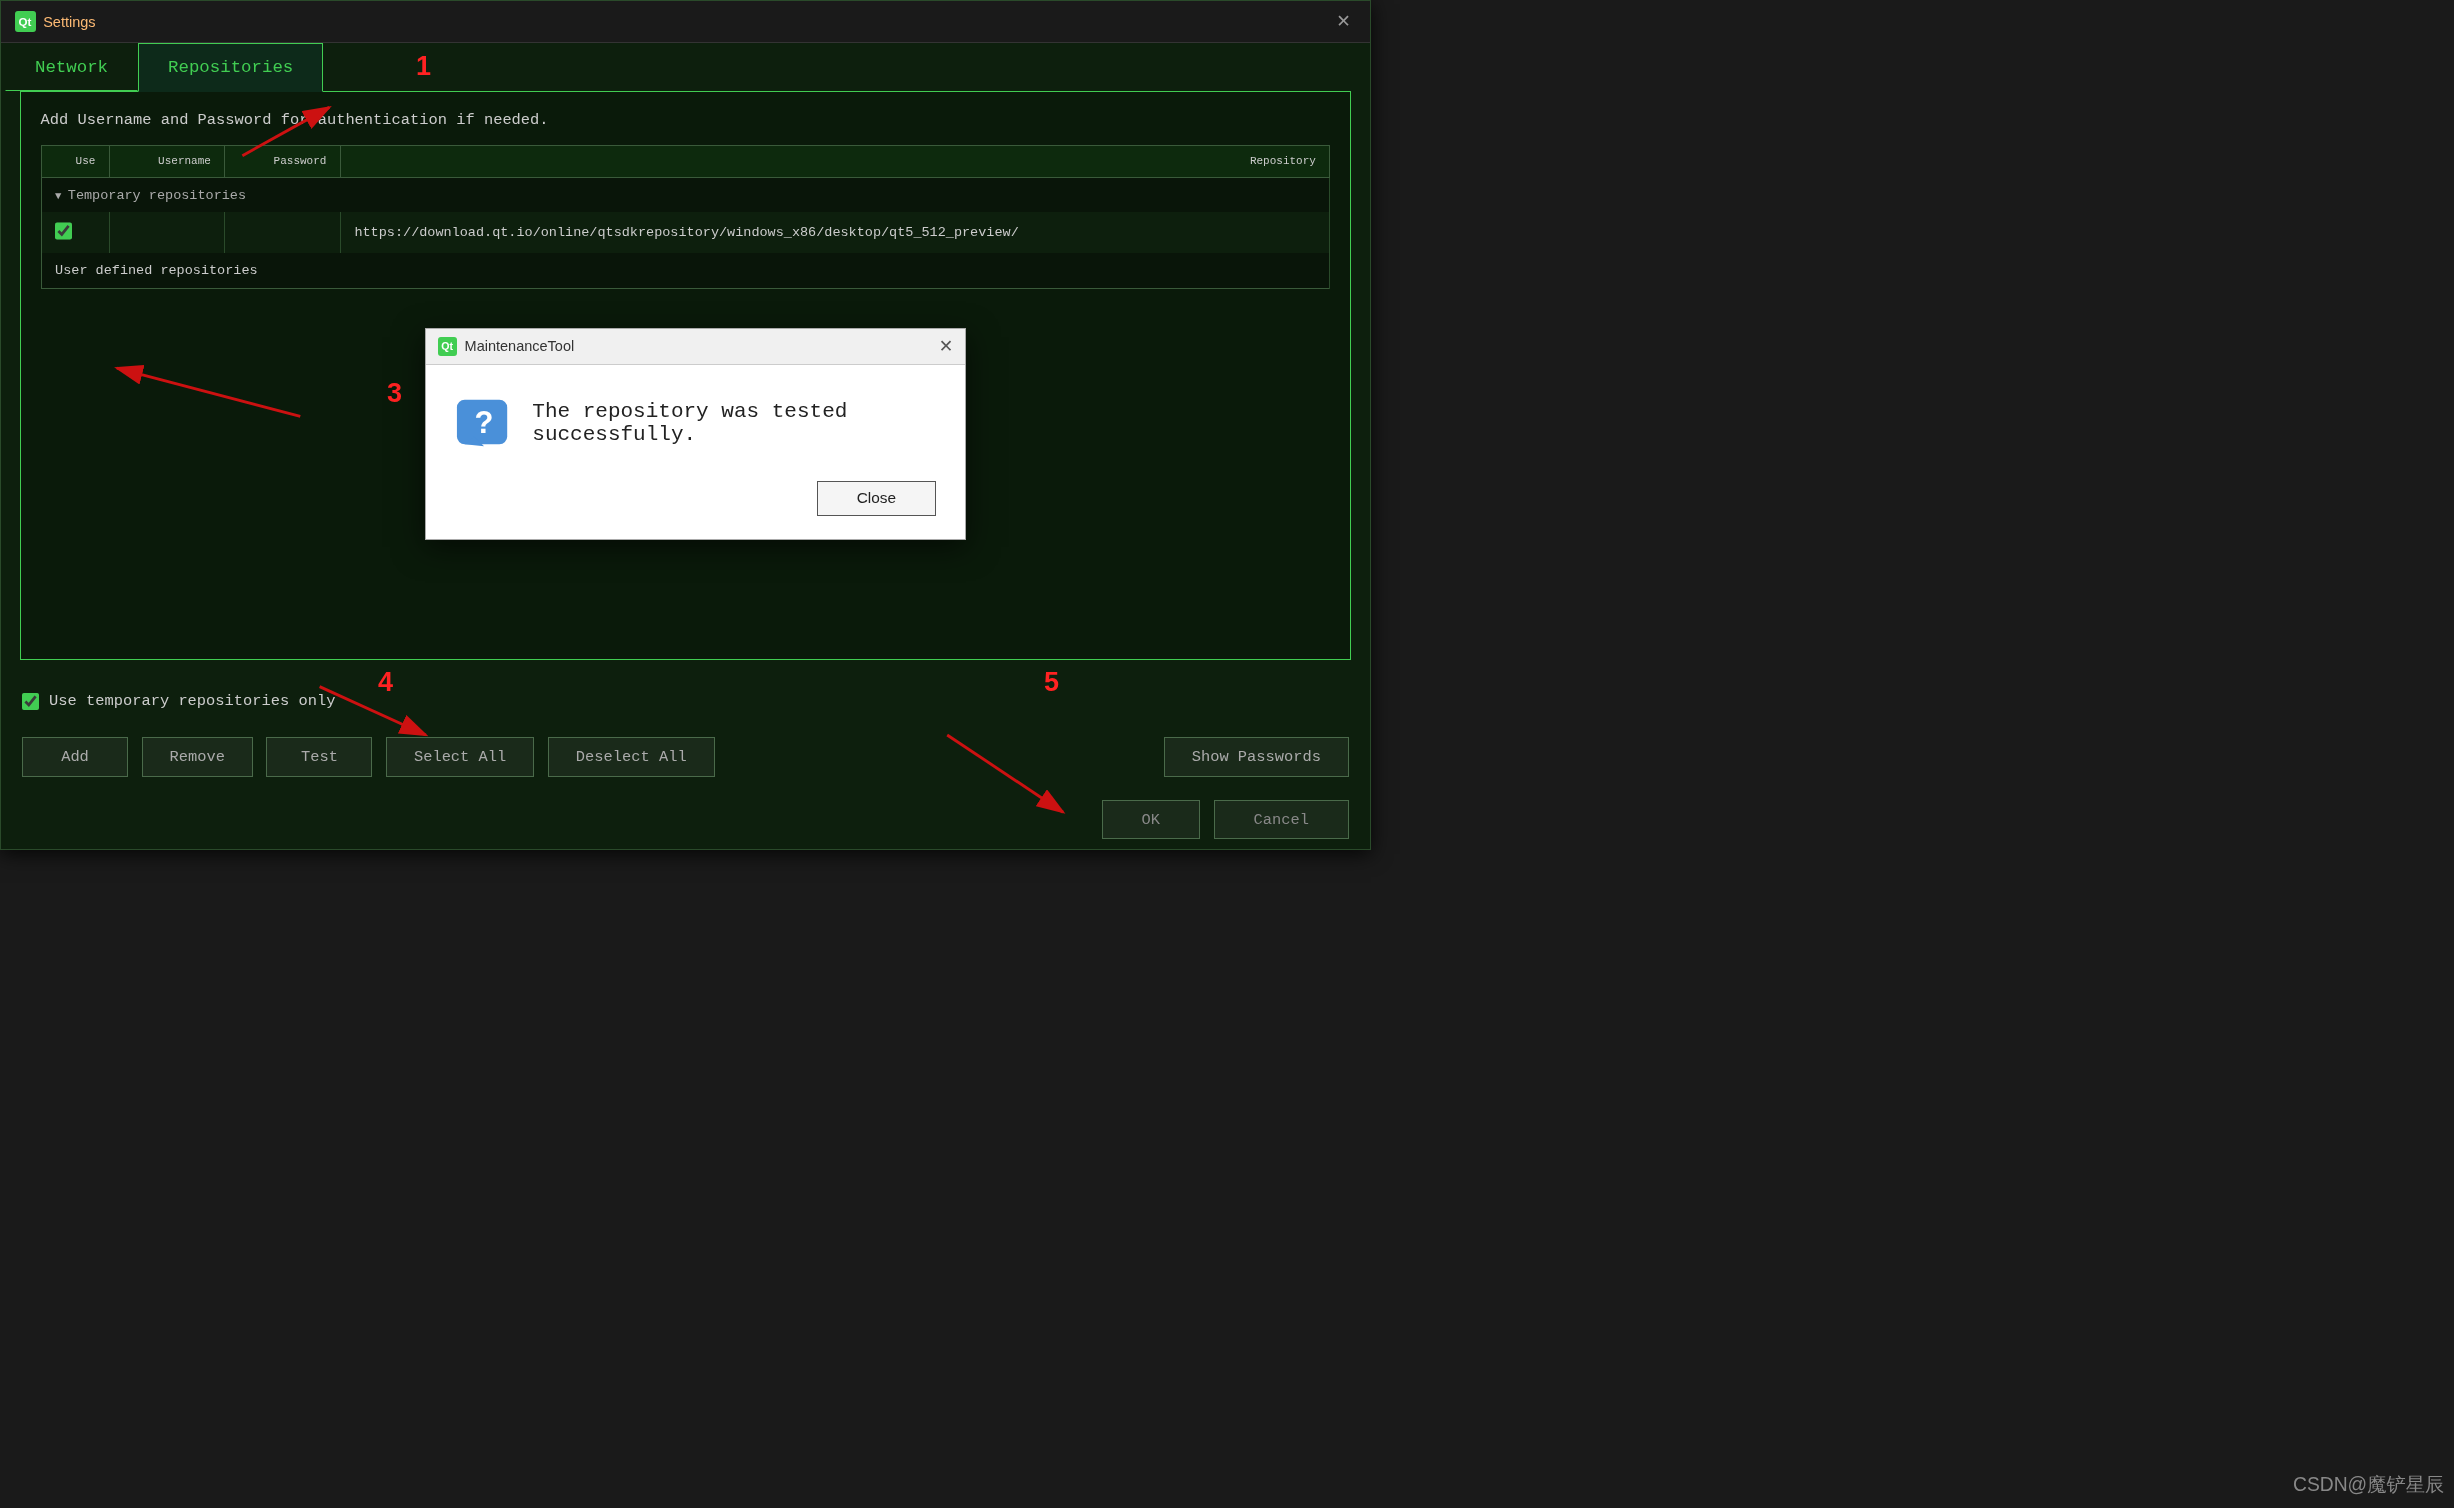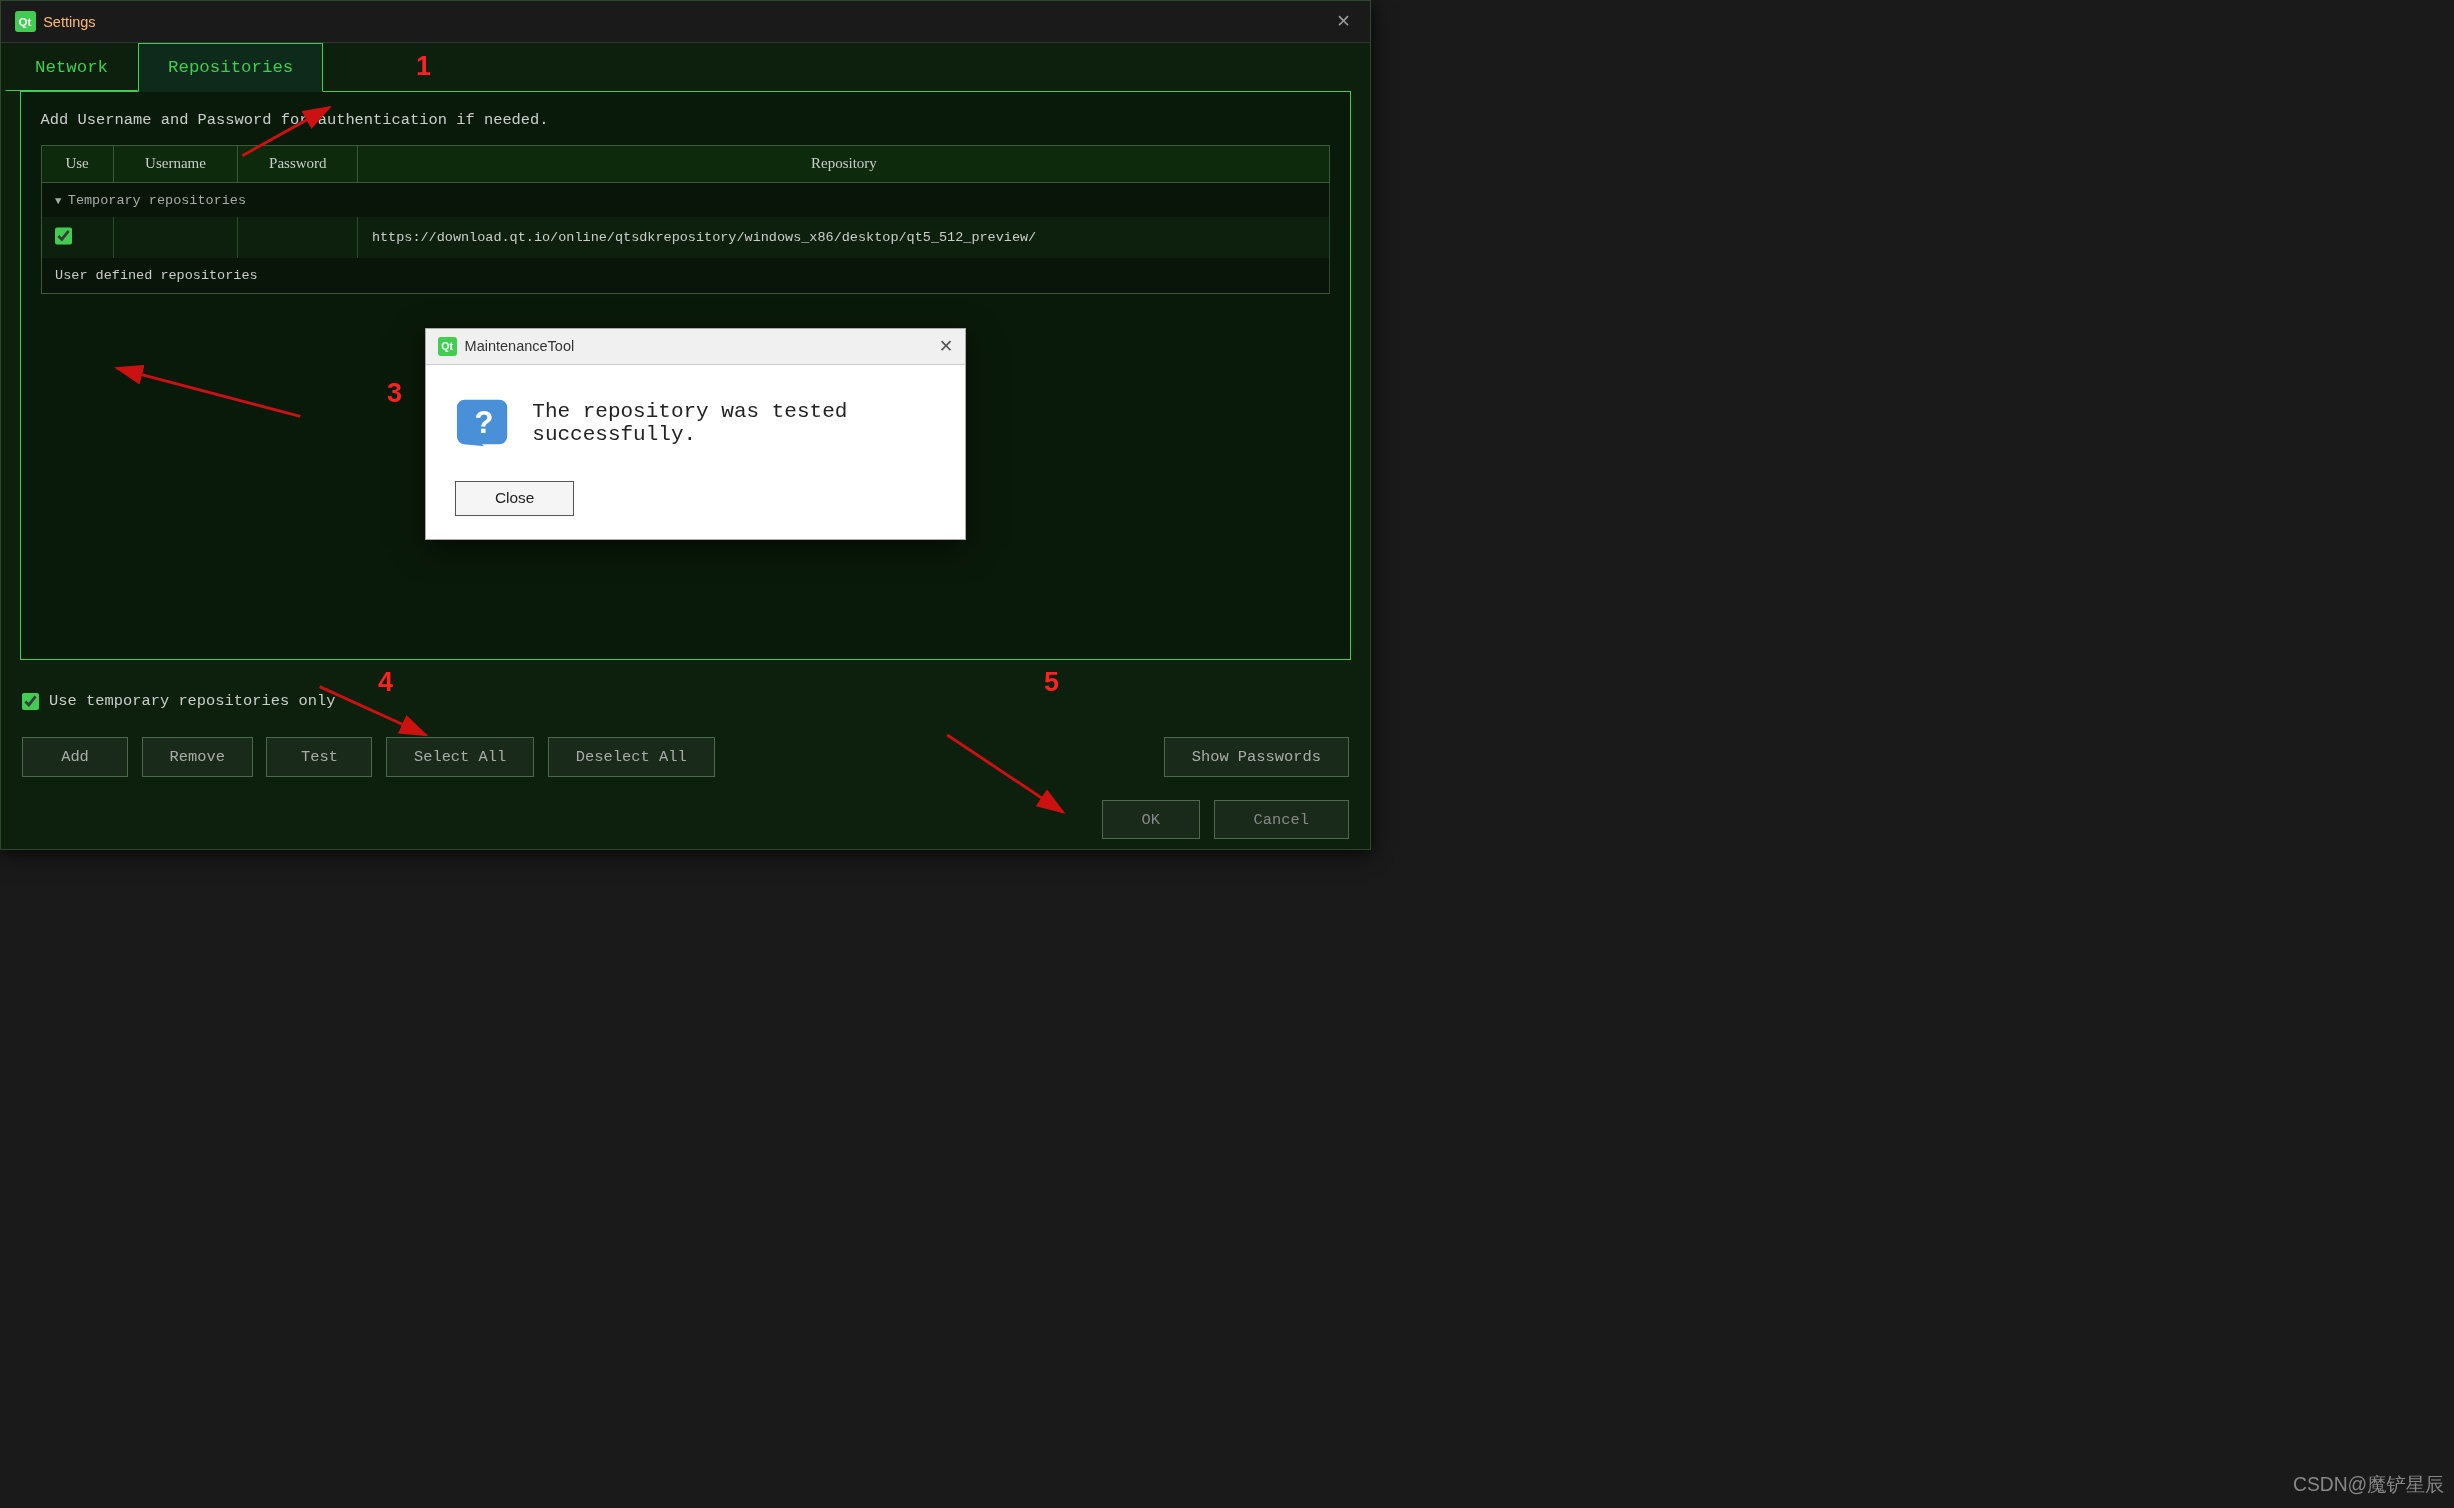--- a/index.html
+++ b/index.html
@@ -121,28 +121,28 @@
     
     .repo-table {
       width: 100%;
       border-collapse: collapse;
       border: 1px solid #3a5a3a;
       margin-bottom: 15.4px;
     }
 
     .repo-table th {
       color: #cccccc;
-      font-size: 15px;
+      font-size: 11px;
       font-weight: normal;
-      text-align: center;
+      text-align: right;
       padding: 9.7px 13.5px;
       border-right: 1px solid #3a5a3a;
       border-bottom: 1.9px solid #3a5a3a;
       background: #0d2a0d;
-      font-family: Liberation Serif, serif;
+      font-family: Liberation Mono, monospace;
     }
 
     .repo-table td {
       padding: 9.7px 13.5px;
       color: #cccccc;
       font-size: 13.5px;
       border-right: 1px solid #2a4a2a;
       font-family: 'Courier New', Courier, monospace;
       vertical-align: middle;
     }
@@ -309,21 +309,21 @@
     }
 
     .dialog-message {
       color: #222222;
       font-size: 21px;
       font-family: 'Courier New', Courier, monospace;
     }
 
     .dialog-buttons {
       display: flex;
-      justify-content: flex-start;
+      justify-content: flex-end;
       padding: 9.7px 29px 23px 29px;
     }
 
     .dialog-close-action {
       padding: 7.7px 39px;
       background: #f5f5f5;
       border: 1.9px solid #555;
       color: #222;
       font-size: 15.4px;
       cursor: pointer;

